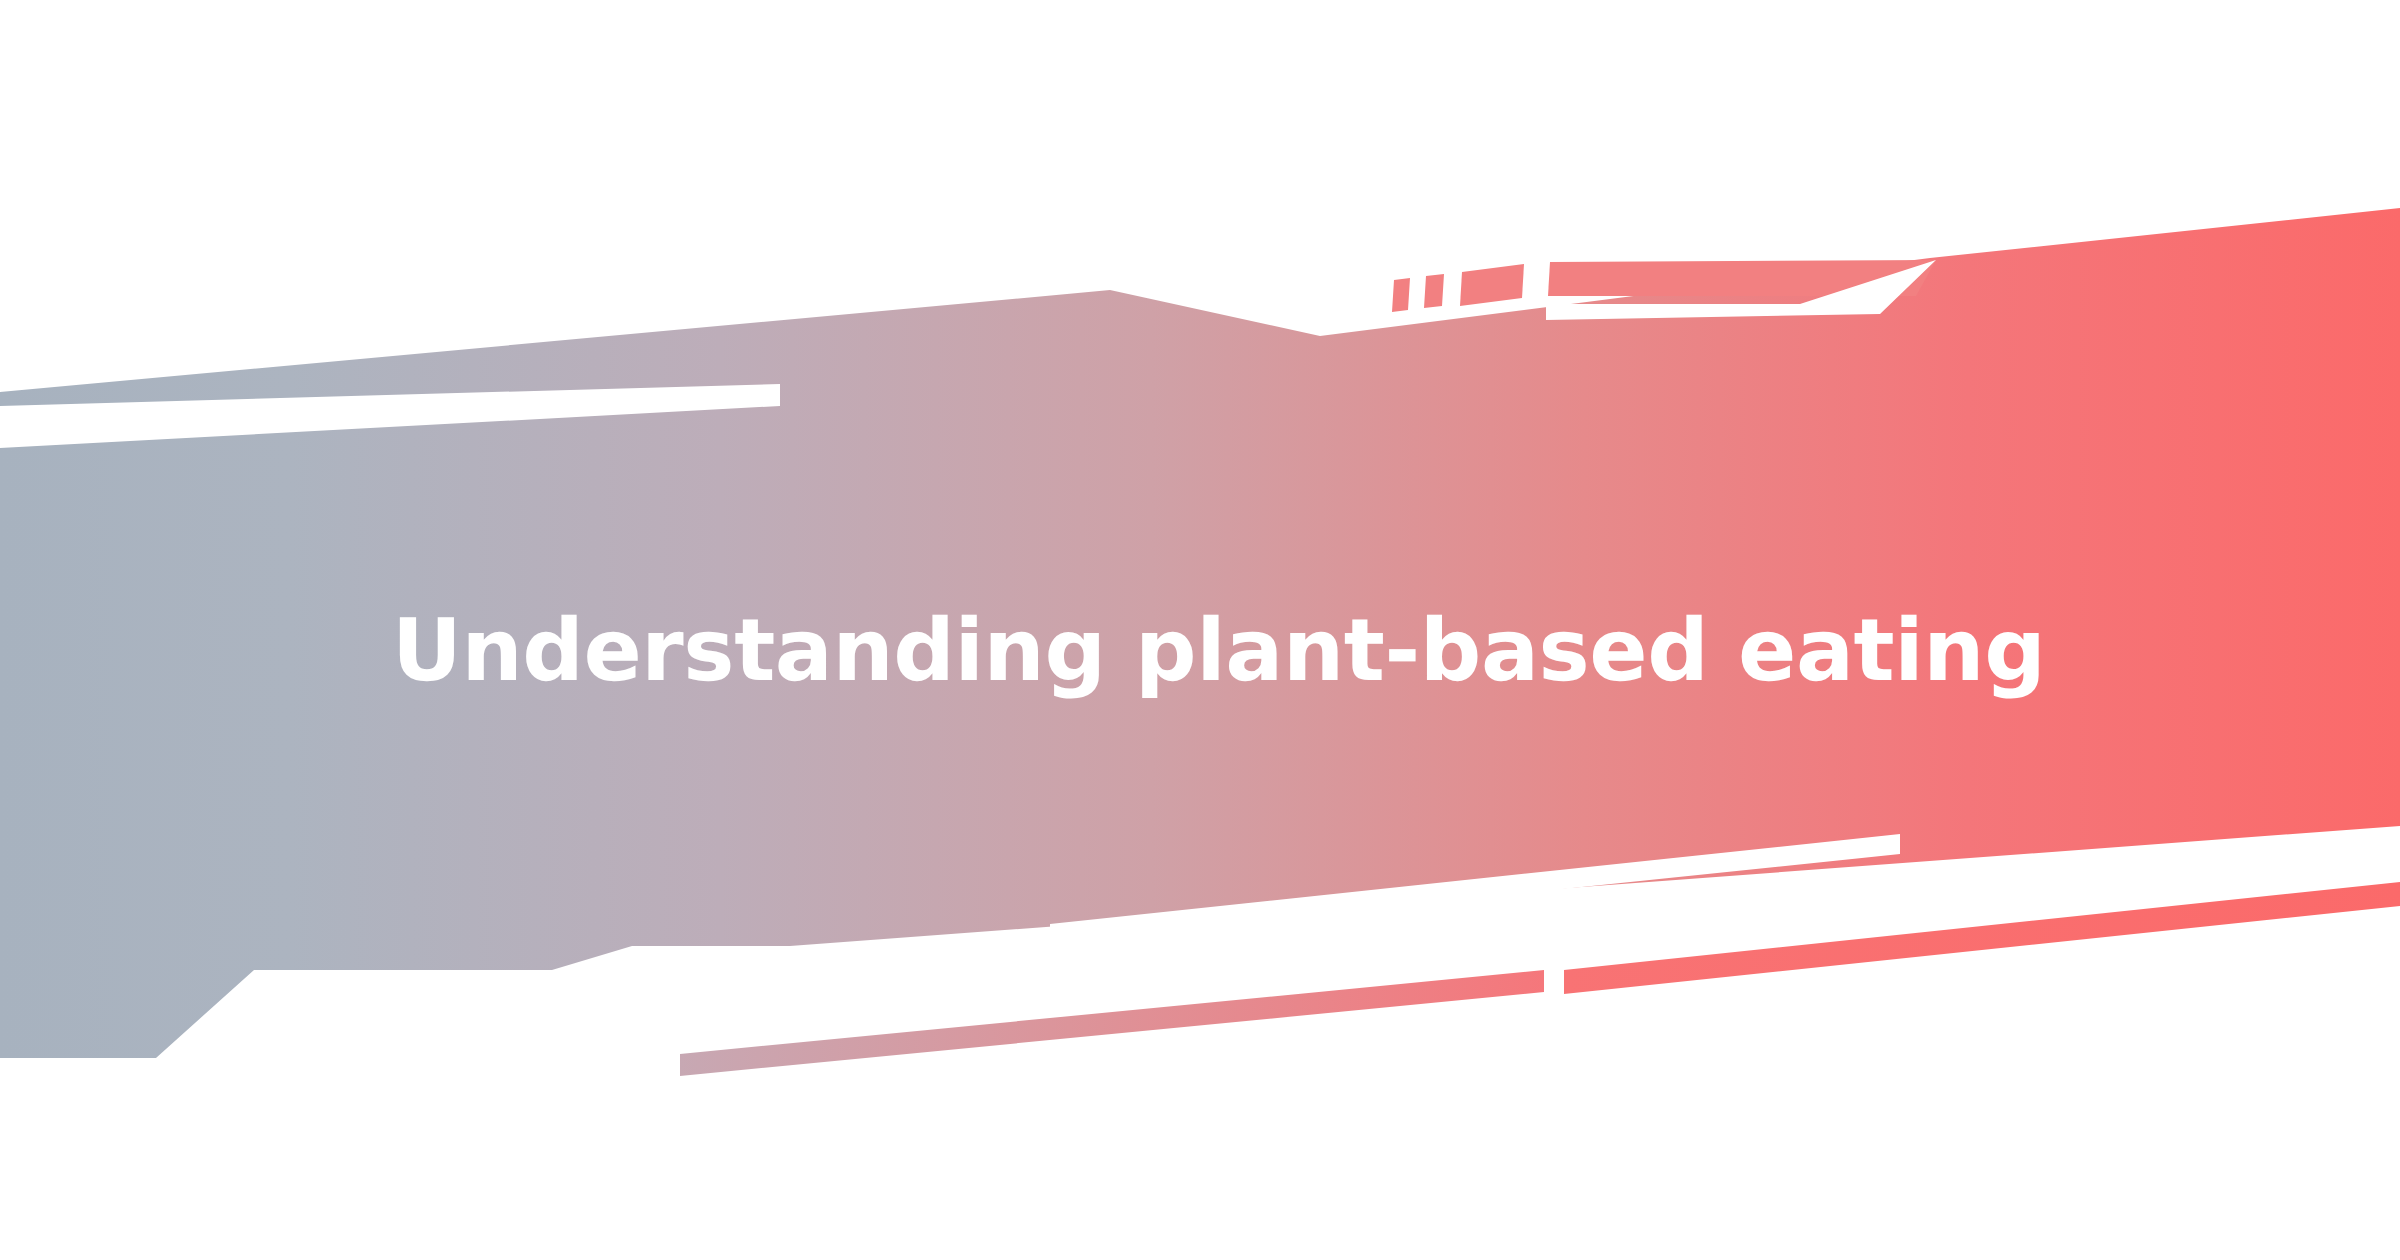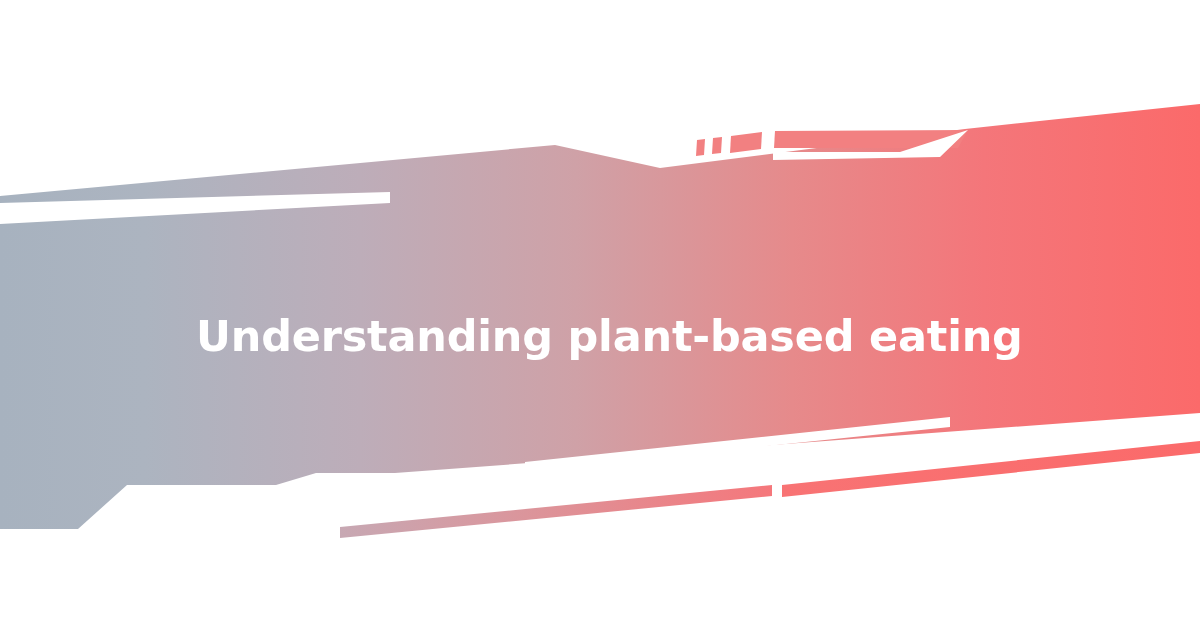--- a/index.html
+++ b/index.html
@@ -29,21 +29,21 @@
     position: absolute;
     left: 0;
     top: 0;
     width: 1200px;
     height: 630px;
     pointer-events: none;
   }
   .banner-title {
     position: absolute;
     left: 196px;
-    top: 308px;
+    top: 298px;
     margin: 0;
     font-family: "DejaVu Sans", sans-serif;
     font-size: 43px;
     font-weight: bold;
     line-height: 56px;
     color: #ffffff;
     letter-spacing: -0.2px;
     white-space: nowrap;
   }
 </style>

